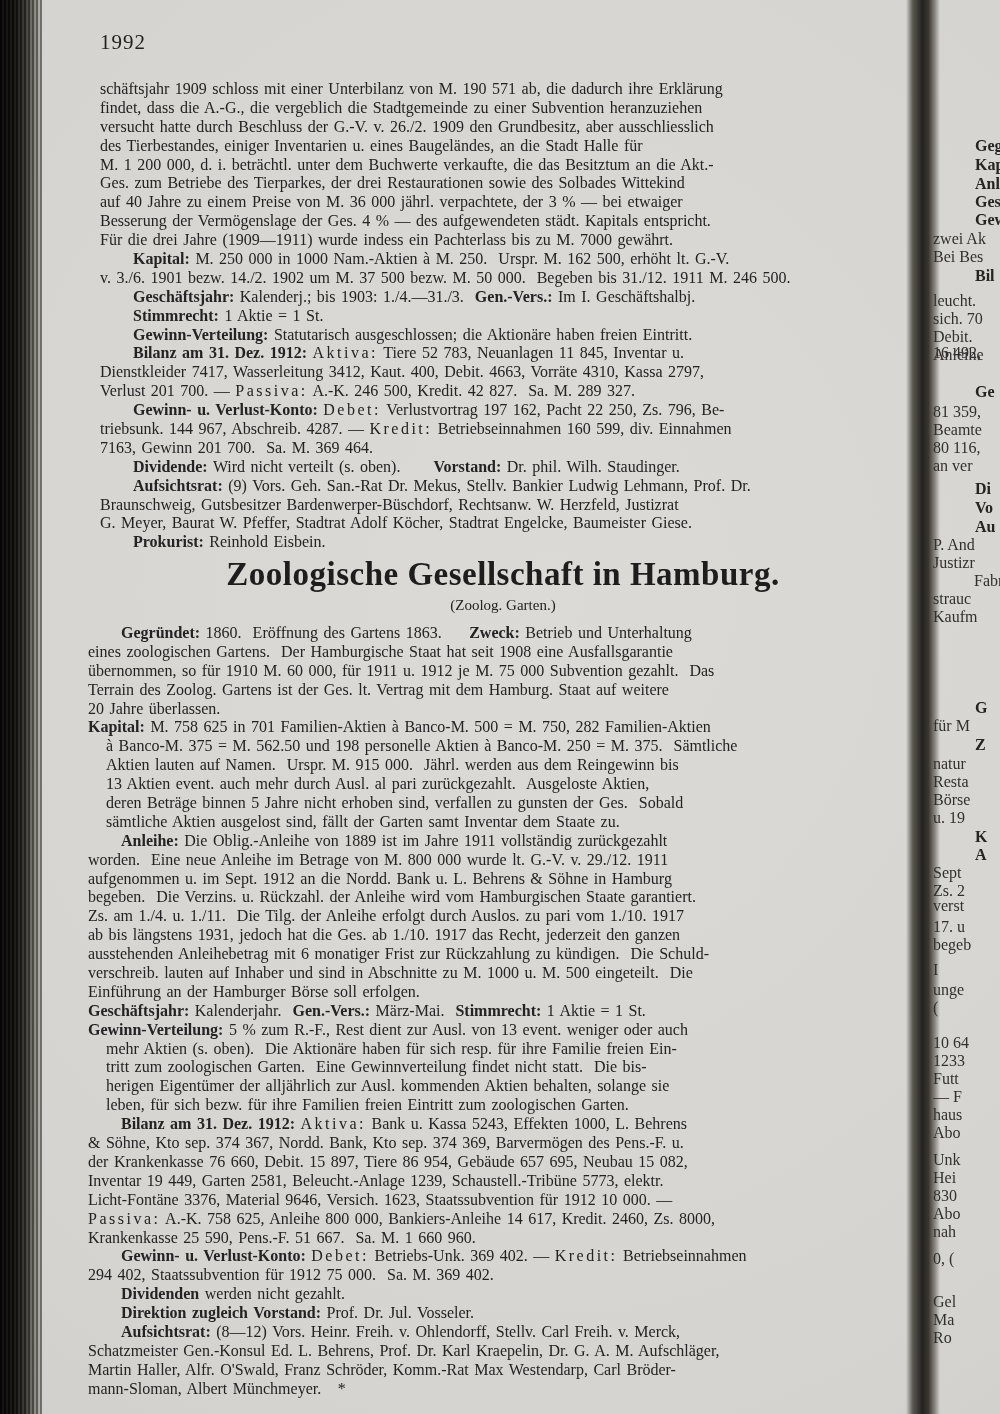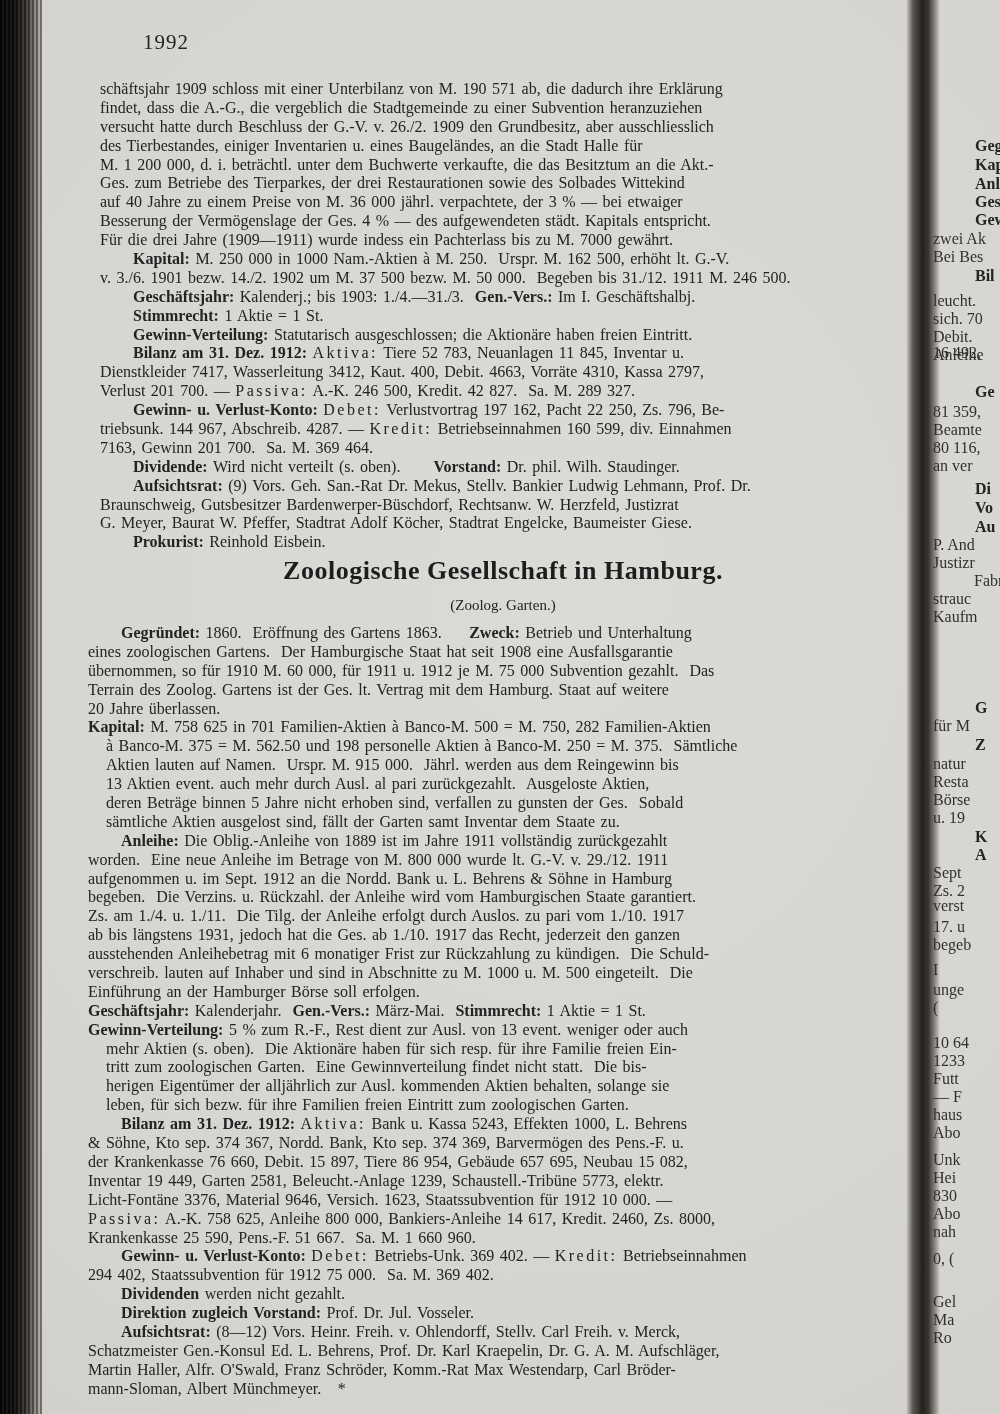--- a/index.html
+++ b/index.html
@@ -19,34 +19,34 @@
     background:
       repeating-linear-gradient(90deg, rgba(0,0,0,.45) 0 2px, rgba(70,66,60,.15) 2px 4px),
       linear-gradient(90deg,#0a0a0a 0%,#161513 35%,#45423c 62%,#969389 82%,rgba(214,213,209,0) 100%);
   }
   
   .page-edge{
     position:absolute;left:906px;top:0;width:34px;height:100%;
     background:linear-gradient(90deg, rgba(120,118,112,0) 0%, #5a5751 20%, #23221f 48%, #38362f 66%, #8f8c86 86%, rgba(216,214,208,0) 100%);
   }
   .main{position:absolute;left:0;top:0;width:915px;height:100%;}
-  .header{position:absolute;top:30px;left:100px;width:806px;height:30px;margin-left:43px;}
+  .header{position:absolute;top:30px;left:100px;width:806px;height:30px;}
   .pagenum{position:absolute;left:0;top:0;font-size:21px;letter-spacing:1px;}
   .runtitle{display:block;text-align:center;font-size:17px;letter-spacing:.3px;}
   .lines{position:absolute;white-space:pre;overflow:hidden;font-size:16px;line-height:18.9px;word-spacing:1.5px;}
   .sec1{top:80px;left:100px;width:813px;}
   .sec2{top:624px;left:88px;width:826px;}
   .line{height:18.9px;overflow:hidden;white-space:pre;}
   .line.i{padding-left:33px;}
   .line.h{padding-left:18px;}
   .line b{font-weight:bold;}
   .sp{letter-spacing:2.5px;}
   .h-title{
     position:absolute;top:556px;left:100px;width:806px;margin:0;
-    text-align:center;font-size:26px;font-weight:bold;letter-spacing:.5px;color:#1d1d1d;
+    text-align:center;font-size:33px;font-weight:bold;letter-spacing:.5px;color:#1d1d1d;
   }
   .h-sub{position:absolute;top:597px;left:100px;width:806px;text-align:center;font-size:15px;}
   
   .next-page{position:absolute;left:933px;top:0;width:67px;height:100%;font-size:16px;color:#30302e;overflow:hidden;margin-top:15px;}
   .frag{position:absolute;white-space:pre;}
   .frag.fb{font-weight:bold;color:#242422;}
 </style>
 </head>
 <body>
 

